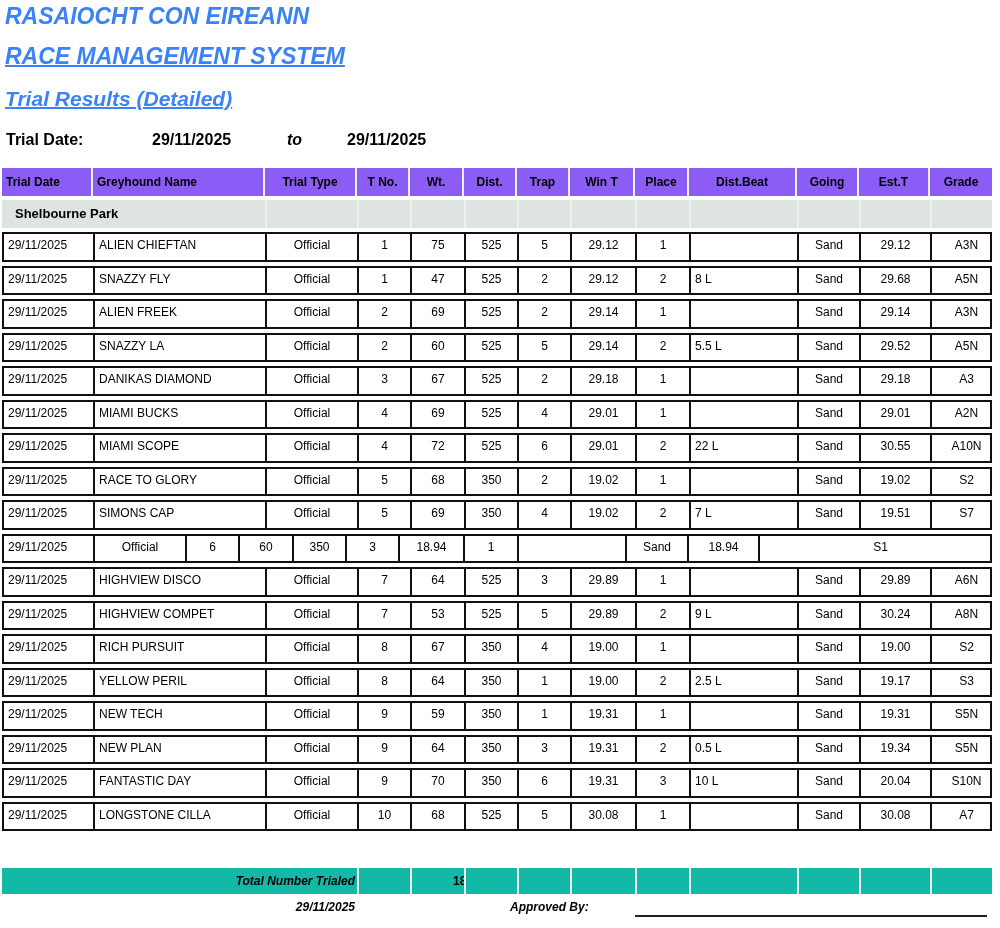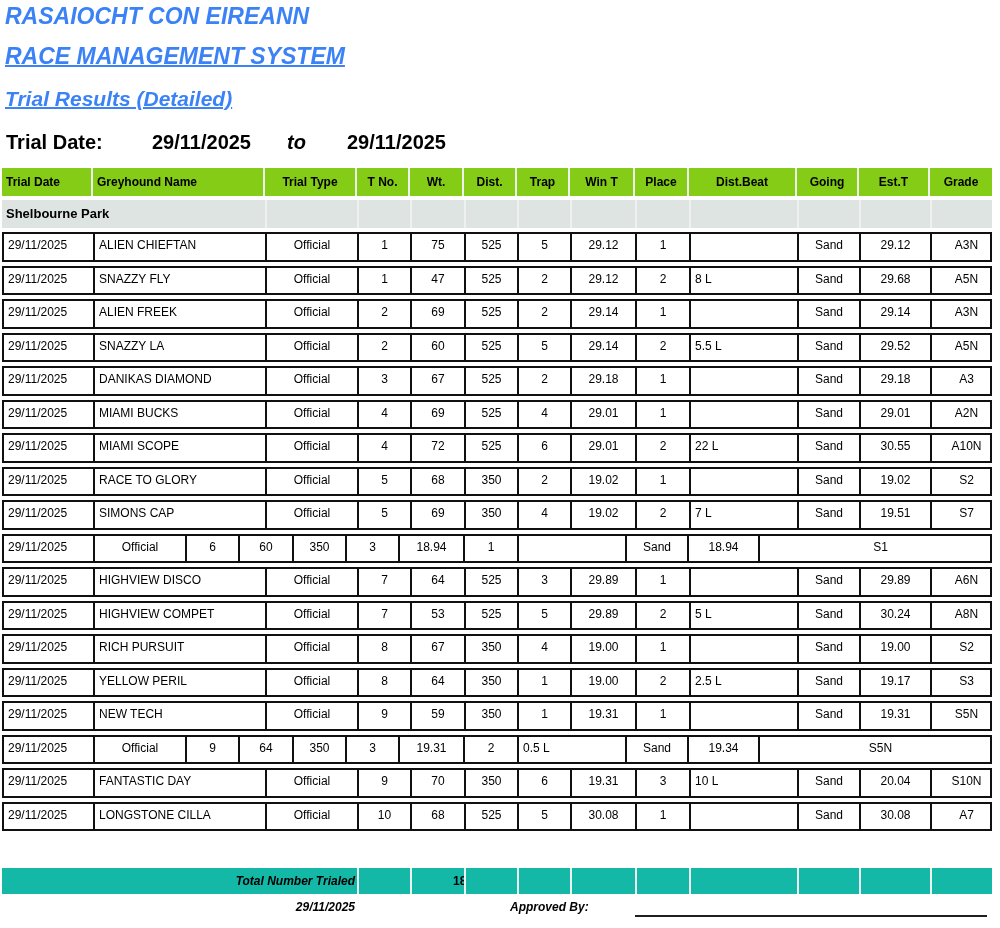--- a/index.html
+++ b/index.html
@@ -8,33 +8,33 @@
 
   
   .blue-head{position:absolute;left:5px;font-weight:bold;font-style:italic;
              color:#3b82f6;white-space:nowrap;}
   #org-title{top:3px;font-size:23px;}
   #system-title{top:43px;font-size:23px;text-decoration:underline;text-decoration-thickness:2px;}
   #report-title{top:87px;font-size:21px;text-decoration:underline;text-decoration-thickness:2px;}
 
   
   #dateline{position:absolute;top:131px;left:0;width:600px;height:22px;
-            font-size:20px;font-weight:bold;}
+            font-size:16px;font-weight:bold;}
   #dateline span{position:absolute;top:0;white-space:nowrap;}
   #dl-label{left:6px;} #dl-from{left:152px;} #dl-to{left:287px;font-style:italic;} #dl-until{left:347px;}
 
   
   #table{position:absolute;left:2px;top:168px;width:990px;}
-  .band{display:flex;width:990px;height:28px;background:#84cc16;box-sizing:border-box;}
+  .band{display:flex;width:990px;height:28px;background:#8b5cf6;box-sizing:border-box;}
   .hcell{box-sizing:border-box;flex-shrink:0;border-right:2px solid #eef1ee;
          font-size:12px;font-weight:bold;padding-top:7px;text-align:center;
          overflow:hidden;white-space:nowrap;}
   .hcell:last-child{border-right:none;flex:1 1 auto;}
   .secband{position:relative;width:990px;height:28px;background:#dee4e1;margin-top:4px;}
-  .secband .sec-label{position:absolute;left:4px;top:6px;font-size:13px;font-weight:bold;}
+  .secband .sec-label{position:absolute;left:13px;top:6px;font-size:13px;font-weight:bold;}
   .sep{position:absolute;top:0;width:2px;height:100%;background:#eef1ee;}
 
   #rows{margin-top:4px;}
   .trow{display:flex;width:990px;height:29.5px;border:2px solid #101010;
         margin-bottom:4px;background:#fff;box-sizing:border-box;}
   .cell{box-sizing:border-box;flex-shrink:0;border-right:2px solid #101010;
         font-size:12px;line-height:14px;padding-top:4px;overflow:hidden;white-space:nowrap;}
   .cell:last-child{border-right:none;flex:1 1 auto;margin-left:11px;}
   .left{text-align:left;padding-left:4px;}
   .ctr{text-align:center;}
@@ -284,21 +284,21 @@
   <div class="trow">
     <div class="cell c0 left">29/11/2025</div>
     <div class="cell c1 left">HIGHVIEW COMPET</div>
     <div class="cell c2 ctr">Official</div>
     <div class="cell c3 ctr">7</div>
     <div class="cell c4 ctr">53</div>
     <div class="cell c5 ctr">525</div>
     <div class="cell c6 ctr">5</div>
     <div class="cell c7 ctr">29.89</div>
     <div class="cell c8 ctr">2</div>
-    <div class="cell c9 left">5 L</div>
+    <div class="cell c9 left">9 L</div>
     <div class="cell c10 ctr">Sand</div>
     <div class="cell c11 ctr">30.24</div>
     <div class="cell c12 ctr">A8N</div>
   </div>
 
   <div class="trow">
     <div class="cell c0 left">29/11/2025</div>
     <div class="cell c1 left">RICH PURSUIT</div>
     <div class="cell c2 ctr">Official</div>
     <div class="cell c3 ctr">8</div>
@@ -340,20 +340,21 @@
     <div class="cell c7 ctr">19.31</div>
     <div class="cell c8 ctr">1</div>
     <div class="cell c9 left"></div>
     <div class="cell c10 ctr">Sand</div>
     <div class="cell c11 ctr">19.31</div>
     <div class="cell c12 ctr">S5N</div>
   </div>
 
   <div class="trow">
     <div class="cell c0 left">29/11/2025</div>
+    <div class="cell c1 left">NEW PLAN</div>
     <div class="cell c2 ctr">Official</div>
     <div class="cell c3 ctr">9</div>
     <div class="cell c4 ctr">64</div>
     <div class="cell c5 ctr">350</div>
     <div class="cell c6 ctr">3</div>
     <div class="cell c7 ctr">19.31</div>
     <div class="cell c8 ctr">2</div>
     <div class="cell c9 left">0.5 L</div>
     <div class="cell c10 ctr">Sand</div>
     <div class="cell c11 ctr">19.34</div>

